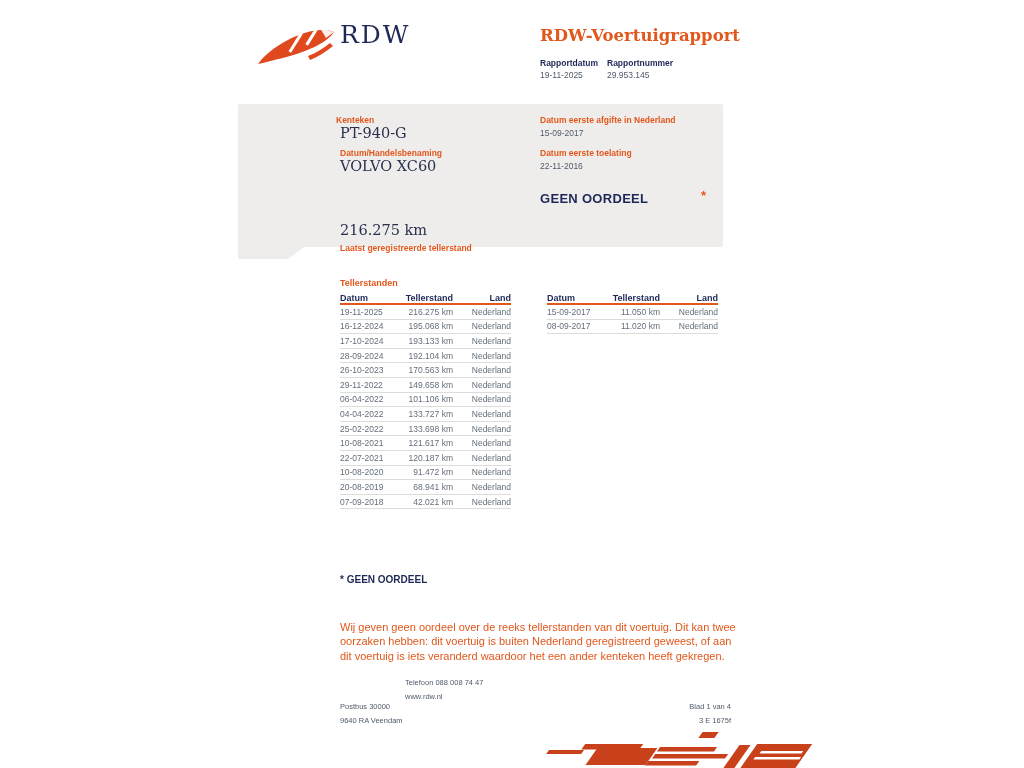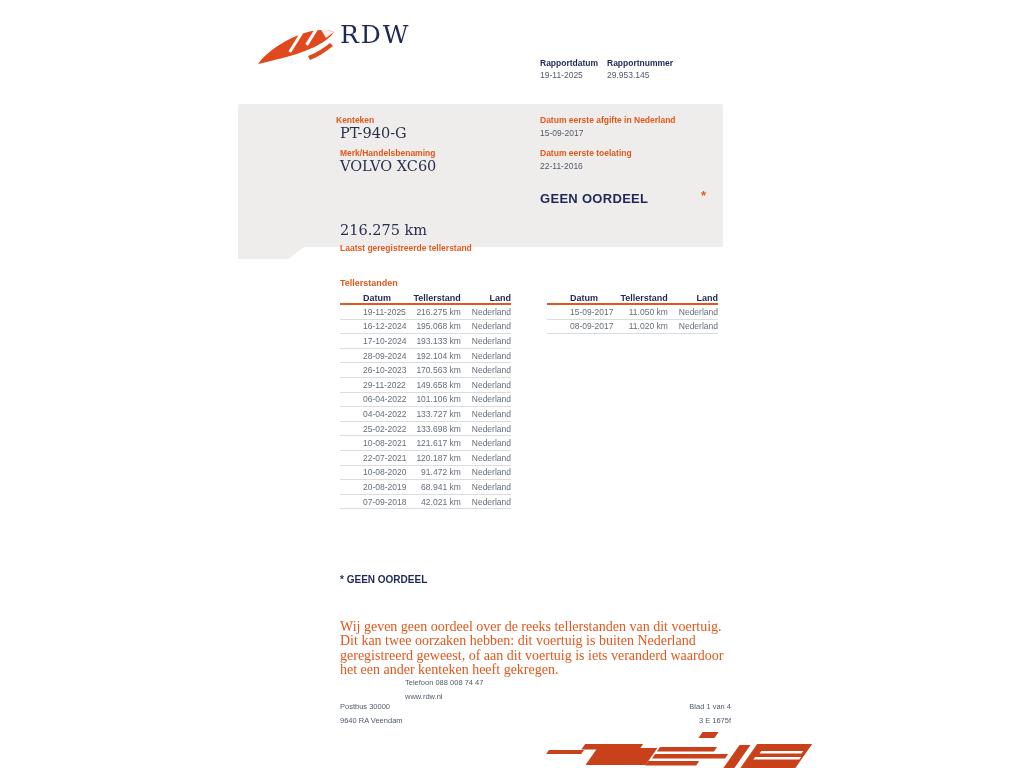--- a/index.html
+++ b/index.html
@@ -26,59 +26,60 @@
   .fld-value-sm { font-size:8.5px; color:var(--valuegray,#515b6b); }
   .verdict { font-size:13px; font-weight:bold; letter-spacing:.3px; color:var(--navy,#1e2857); }
   .verdict-star { font-size:13px; font-weight:bold; color:var(--orange,#e2571b); }
 
   
   .tbl-heading { font-size:9px; font-weight:bold; color:var(--orange,#e2571b); }
   .tbl { width:171px; font-size:8.5px; color:var(--textgray,#646e7a); }
   .thead { display:flex; align-items:flex-end; height:12px; border-bottom:2px solid var(--orange,#e2571b);
            font-size:9px; font-weight:bold; color:var(--navy,#1e2857); }
   .trow { display:flex; align-items:center; height:13.6px; border-bottom:1px solid var(--line,#dcdcdc); }
-  .c1 { width:58px; text-align:left;margin-left:23px; }
+  .c1 { width:58px; text-align:left; }
   .c2 { width:55px; text-align:right; }
   .c3 { width:58px; text-align:right; }
 
   
   .fn-head { font-size:10px; font-weight:bold; color:var(--navy,#1e2857); }
-  .fn-body { font-size:14px; line-height:14.4px; color:var(--orange,#e2571b); width:398px;font-family:Liberation Serif, serif; }
+  .fn-body { font-size:11px; line-height:14.4px; color:var(--orange,#e2571b); width:398px; }
 
   
   .foot { font-size:7.5px; line-height:14px; color:var(--valuegray,#515b6b); }
   .foot-right { text-align:right; }
 </style>
 </head>
 <body>
 
 <div class="page">
 
   <svg class="abs" style="left:256px; top:24px;" width="80" height="44" viewBox="0 0 80 44">
     <path d="M2,40 C12,26 34,12 56,7 C66,5 74,6 78,8 C72,18 52,27 34,32 C22,35 8,39 2,40 Z" fill="#e0481d"></path>
     <rect x="38" y="8" width="3" height="22" fill="#ffffff" transform="rotate(32 40 19)"></rect>
     <rect x="54" y="4" width="3" height="18" fill="#ffffff" transform="rotate(32 55 13)"></rect>
     <path d="M64,4 L78,8 L70,14 Z" fill="#ffffff" opacity="0.9"></path>
     <path d="M52,32 C60,29 68,24 74,19 L77,22 C70,28 61,33 54,36 Z" fill="#e0481d"></path>
   </svg>
   <div class="abs logo-word" style="left:340px; top:20px;">RDW</div>
 
+  <div class="abs doc-title" style="left:540px; top:26px;">RDW-Voertuigrapport</div>
 
   <div class="abs meta-label" style="left:540px; top:58px;">Rapportdatum</div>
   <div class="abs meta-label" style="left:607px; top:58px;">Rapportnummer</div>
   <div class="abs meta-value" style="left:540px; top:70px;">19-11-2025</div>
   <div class="abs meta-value" style="left:607px; top:70px;">29.953.145</div>
 
   <div class="abs veh-box"></div>
   <div class="abs veh-tab"></div>
 
   <div class="abs fld-label" style="left:336px; top:115px;">Kenteken</div>
   <div class="abs fld-value-lg" style="left:340px; top:125px;">PT-940-G</div>
 
-  <div class="abs fld-label" style="left:340px; top:148px;">Merk/Handelsbenaming</div>
+  <div class="abs fld-label" style="left:340px; top:148px;">Datum/Handelsbenaming</div>
   <div class="abs fld-value-lg" style="left:340px; top:158px;">VOLVO XC60</div>
 
   <div class="abs fld-label" style="left:340px; top:213px;margin-top:30px;">Laatst geregistreerde tellerstand</div>
   <div class="abs fld-value-lg" style="left:340px; top:222px;">216.275 km</div>
 
   <div class="abs fld-label" style="left:540px; top:115px;">Datum eerste afgifte in Nederland</div>
   <div class="abs fld-value-sm" style="left:540px; top:128px;">15-09-2017</div>
 
   <div class="abs fld-label" style="left:540px; top:148px;">Datum eerste toelating</div>
   <div class="abs fld-value-sm" style="left:540px; top:161px;">22-11-2016</div>

